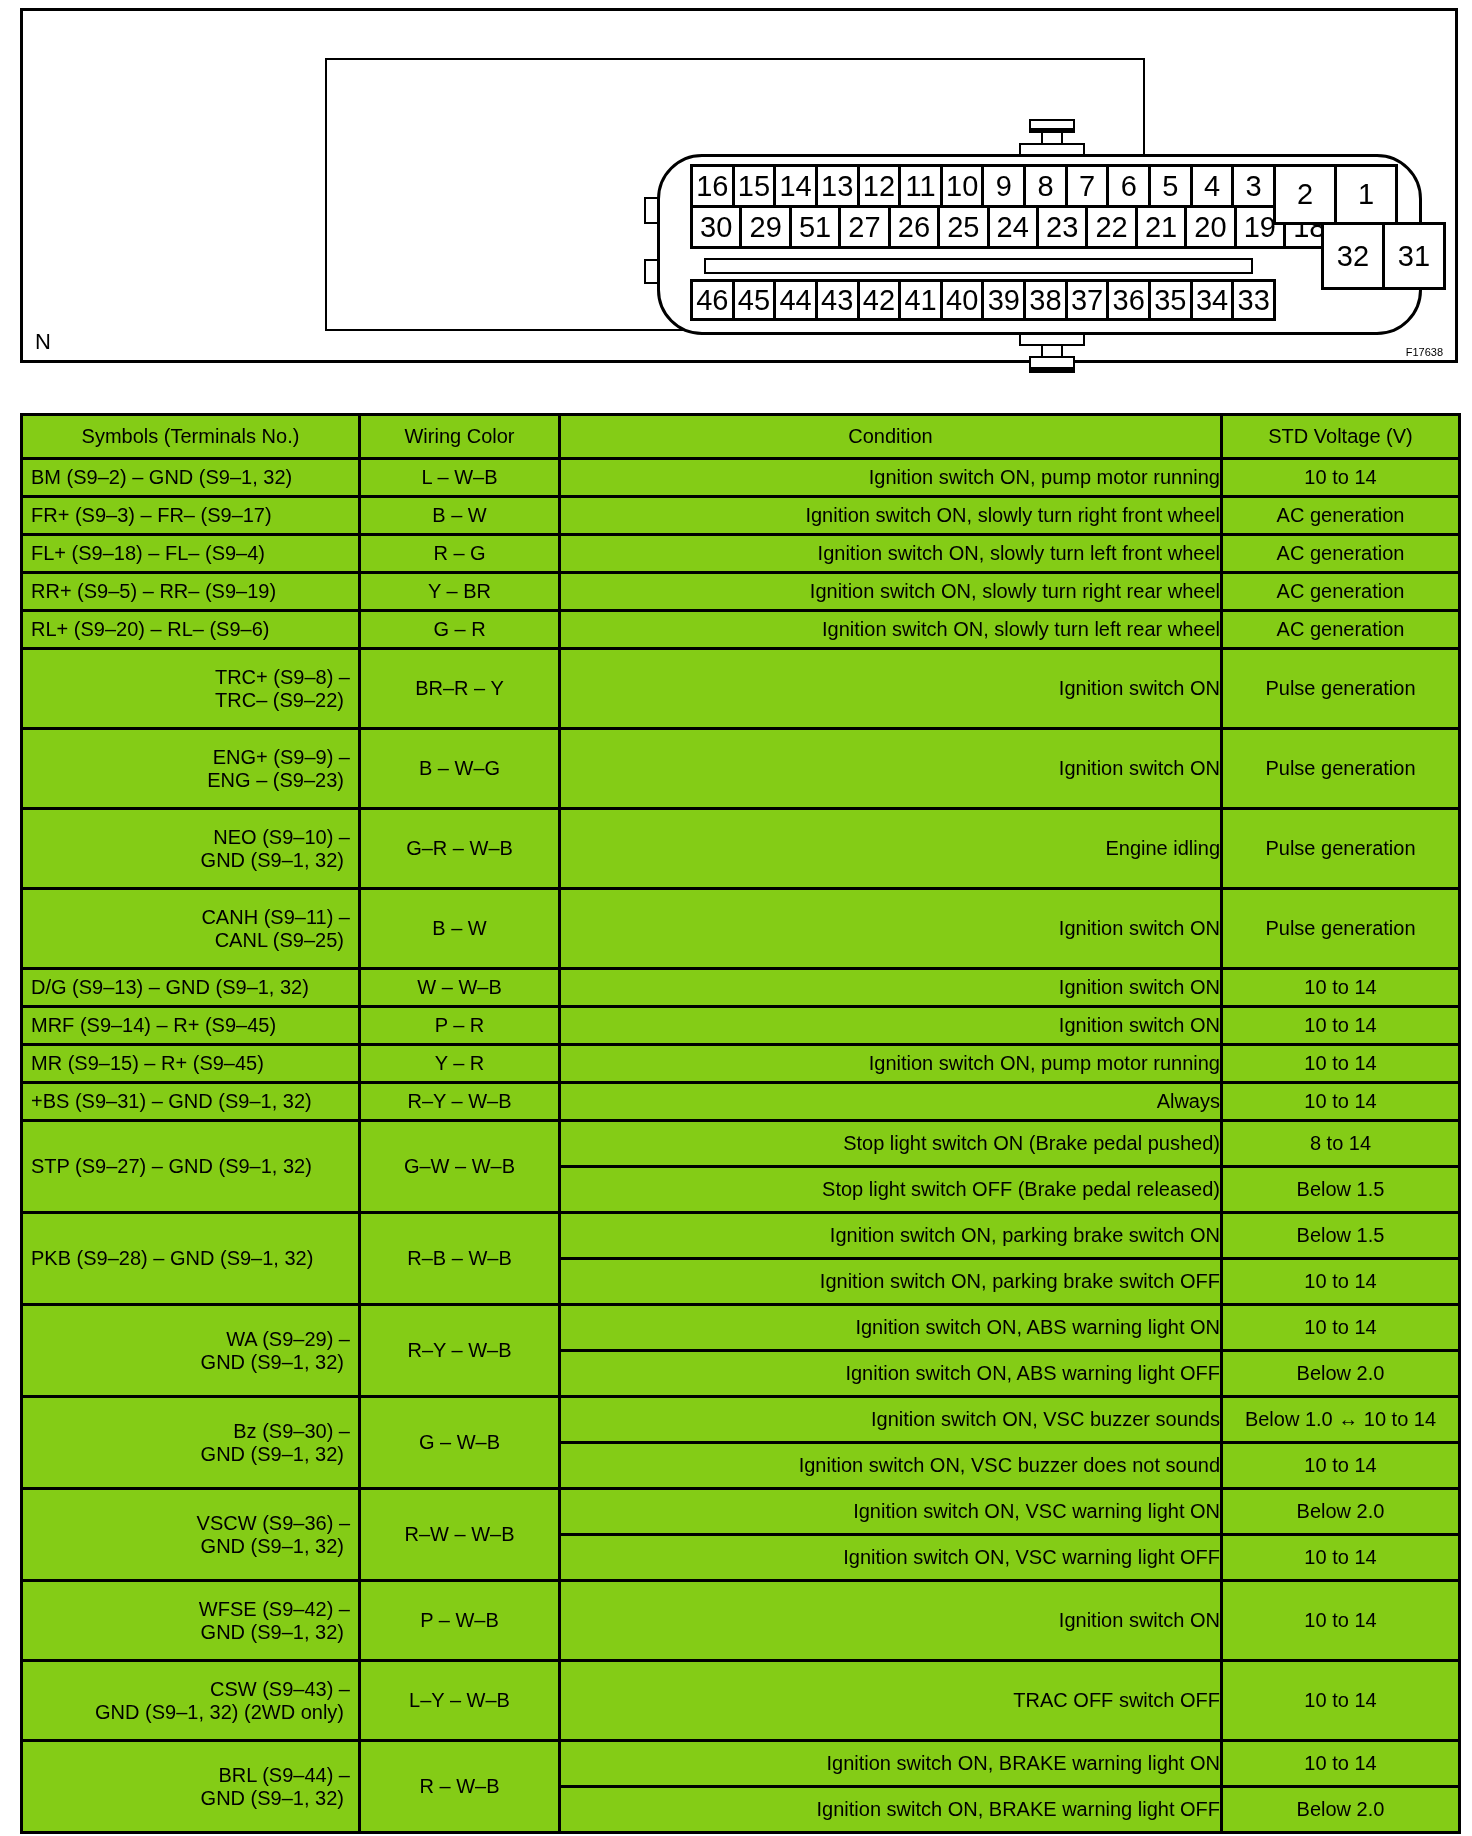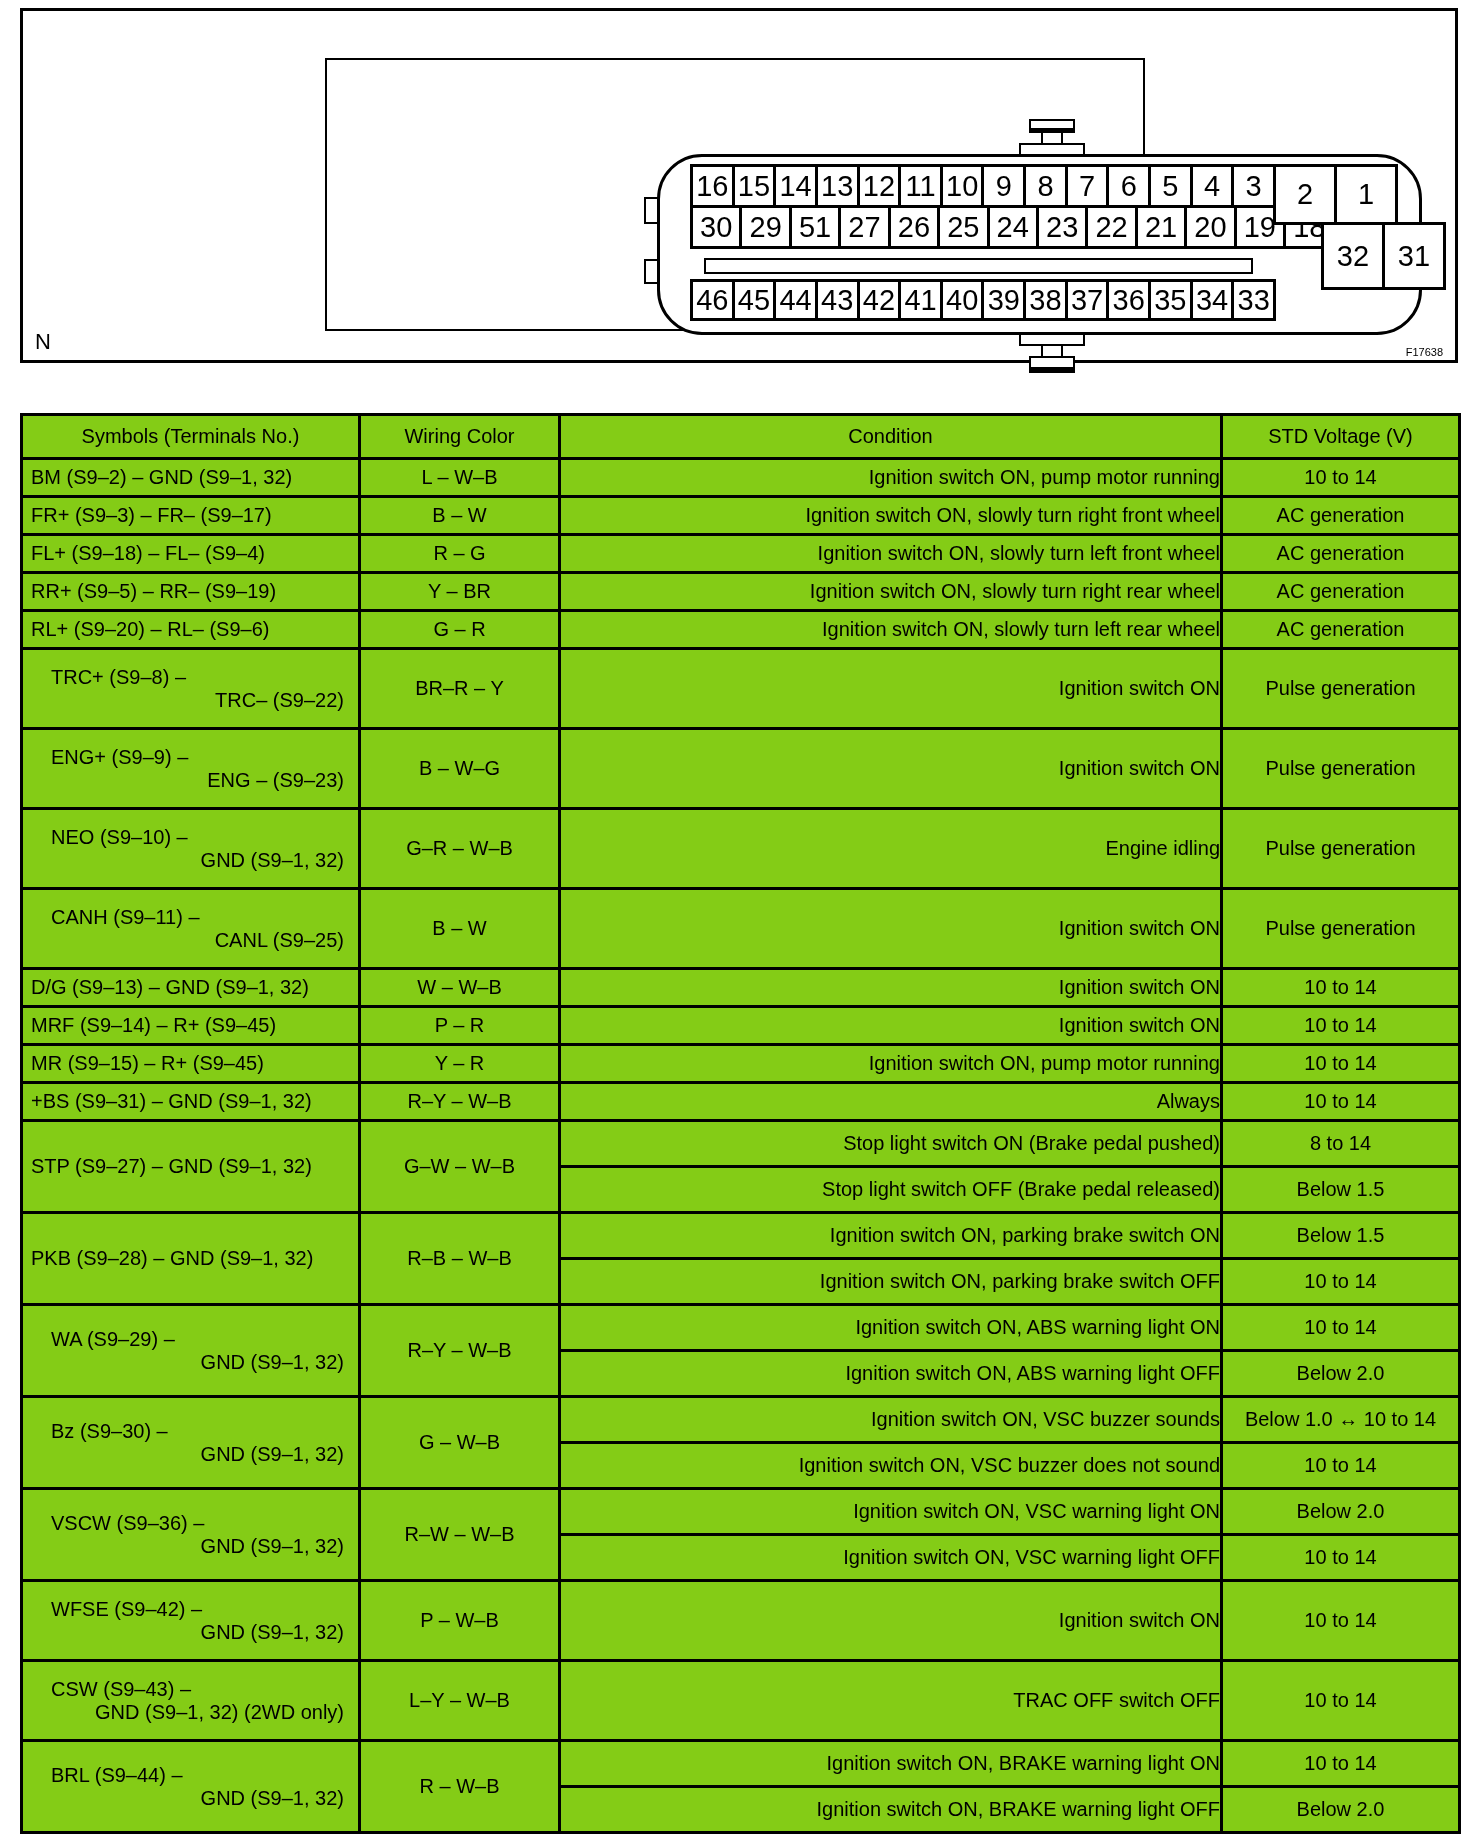--- a/index.html
+++ b/index.html
@@ -35,21 +35,21 @@
   .rb-top .rb-cell{height:61px;}
   .rb-bottom .rb-cell{height:68px;}
   .corner-label{position:absolute;left:12px;bottom:5px;font-size:22px;}
   .figure-code{position:absolute;right:12px;bottom:2px;font-size:11px;}
 
   
   .vtable{border-collapse:collapse;table-layout:fixed;margin:50px 0 0 20px;width:1438px;background:#84cc16;}
   .vtable th,.vtable td{border:3px solid #000;font-size:20px;font-weight:normal;color:#000;vertical-align:middle;overflow:hidden;}
   .vtable th{height:44px;text-align:center;}
   td.sym{text-align:left;padding:4px 8px;}
-  td.sym .l1{display:block;text-align:left;margin-left:20px;}
+  td.sym .l1{display:block;text-align:right;margin-left:20px;}
   td.sym .l2{display:block;text-align:right;padding-right:6px;}
   td.wiring{text-align:center;}
   td.cond{text-align:right;padding-left:10px;}
   td.volt{text-align:center;}
   tr.single{height:38px;}
   tr.tall{height:80px;}
   tr.sub{height:46px;}
 </style>
 </head>
 <body>

